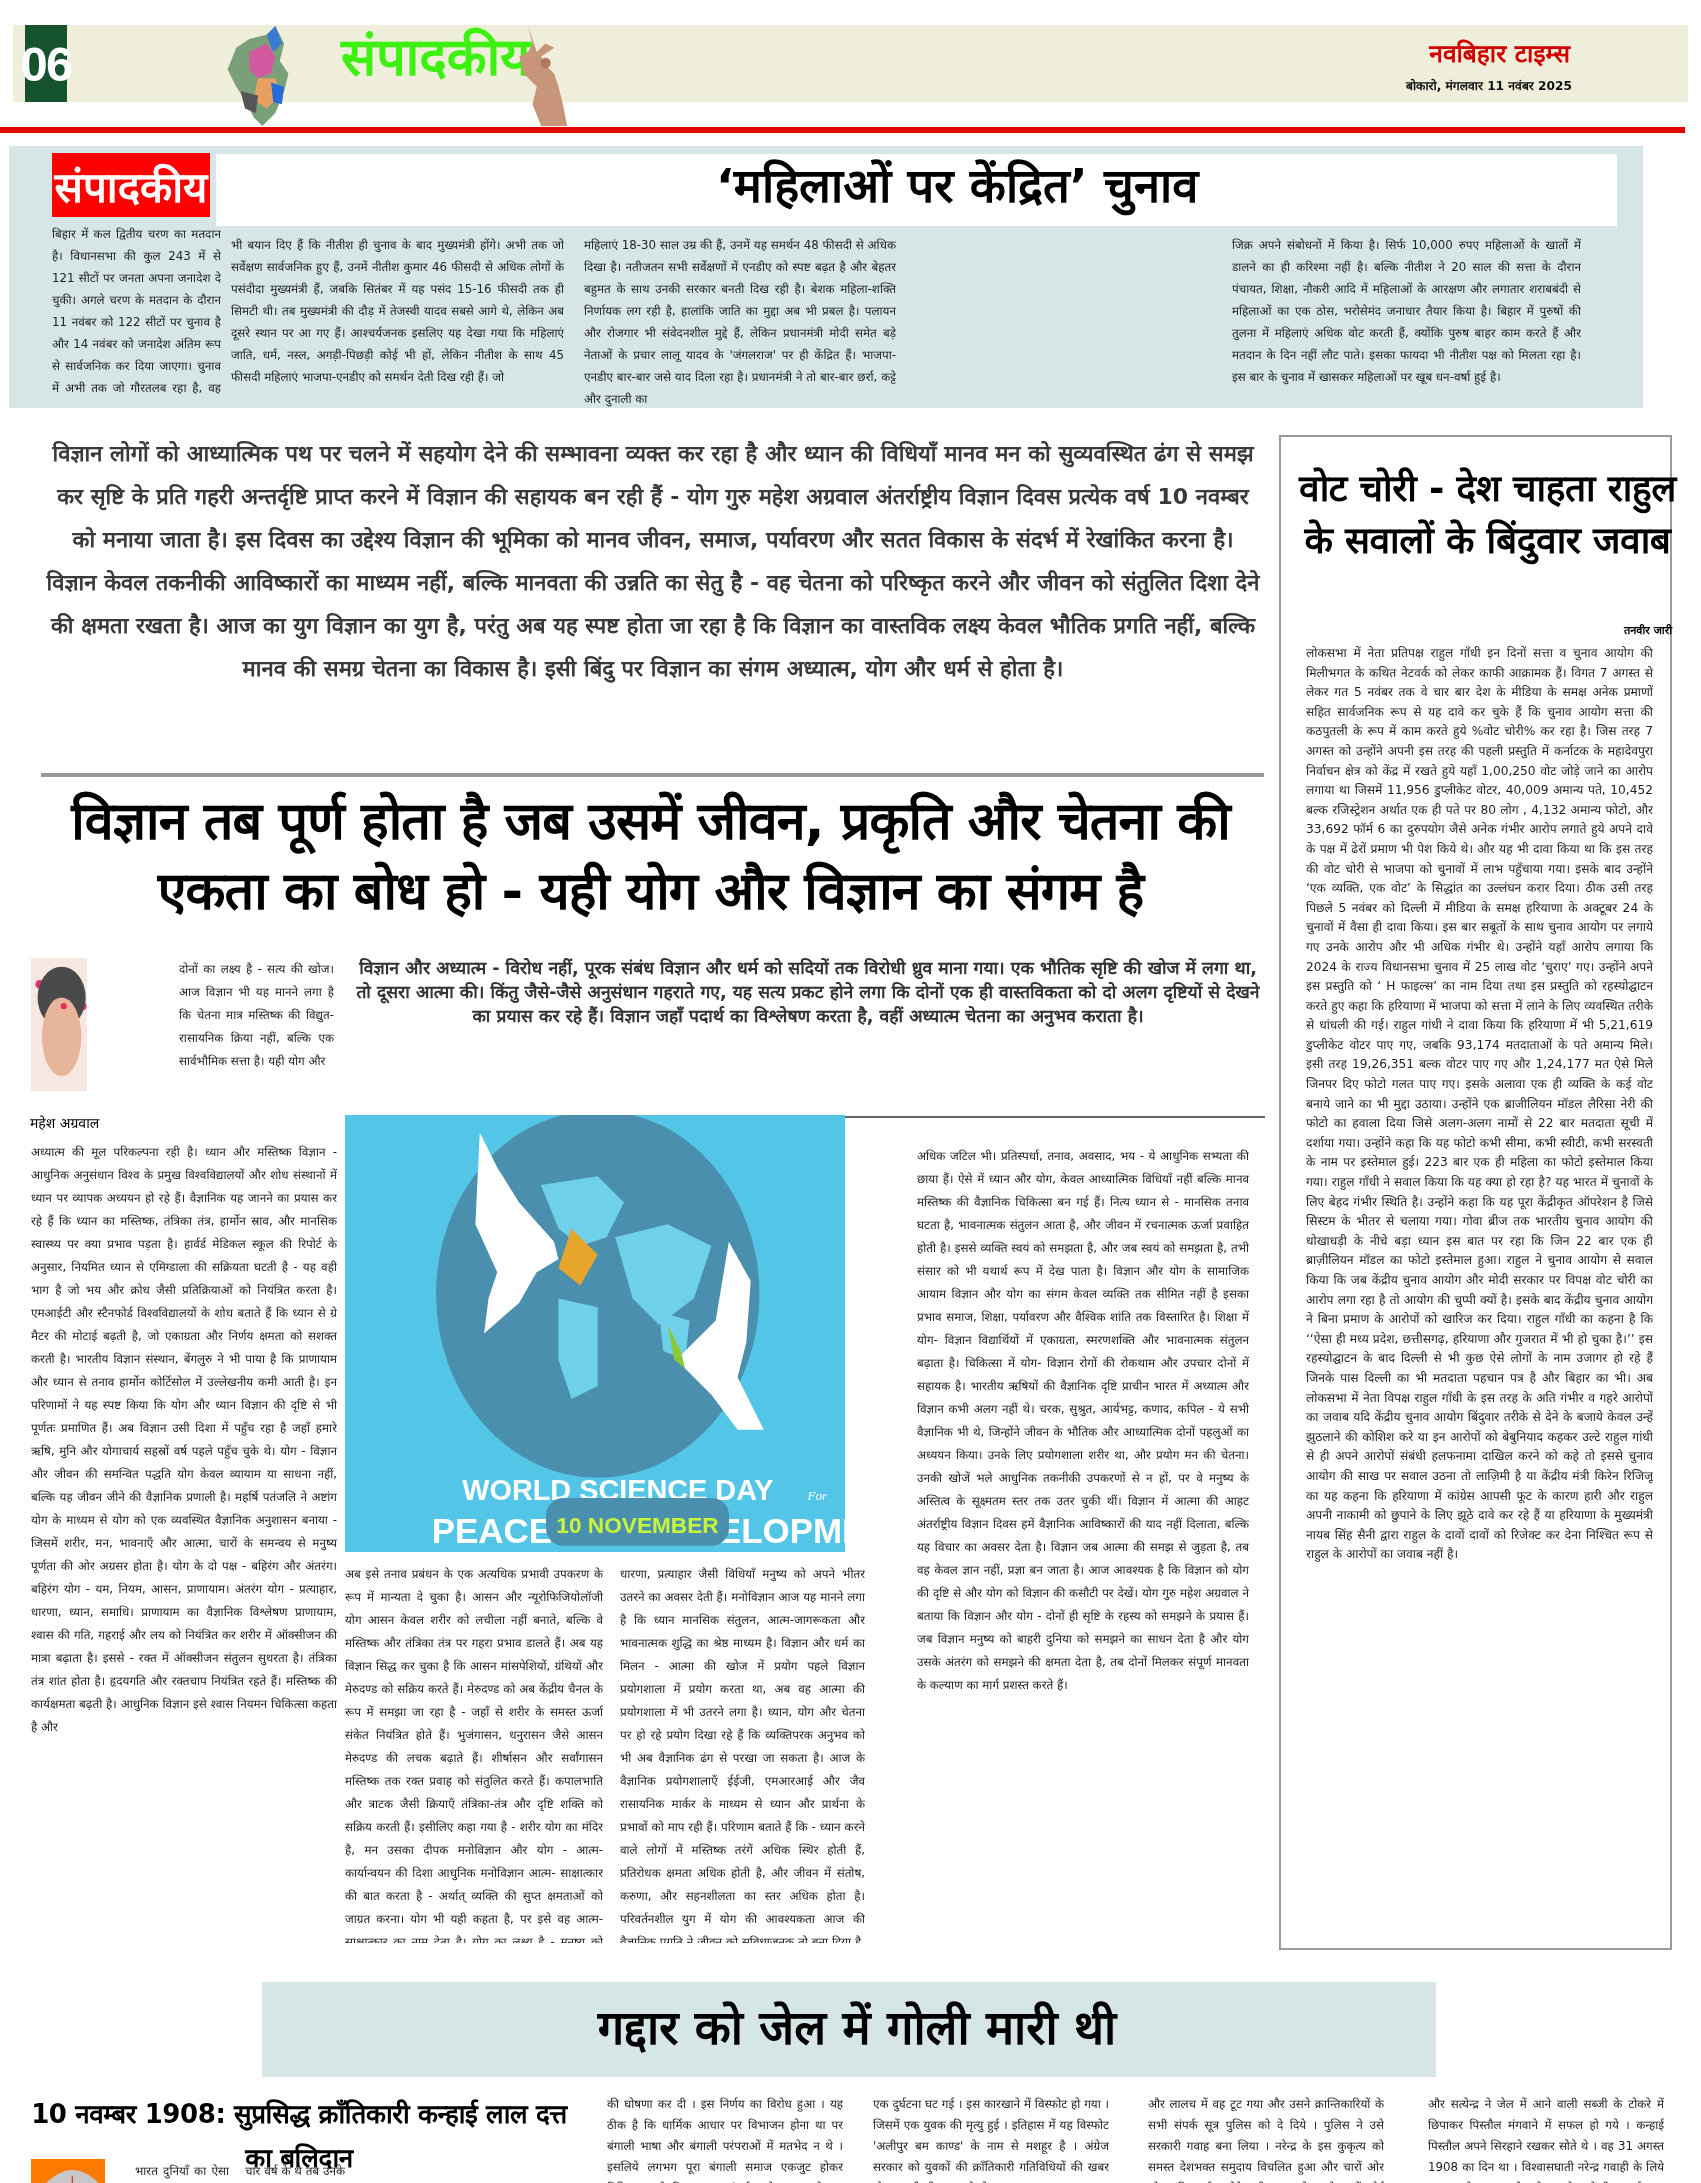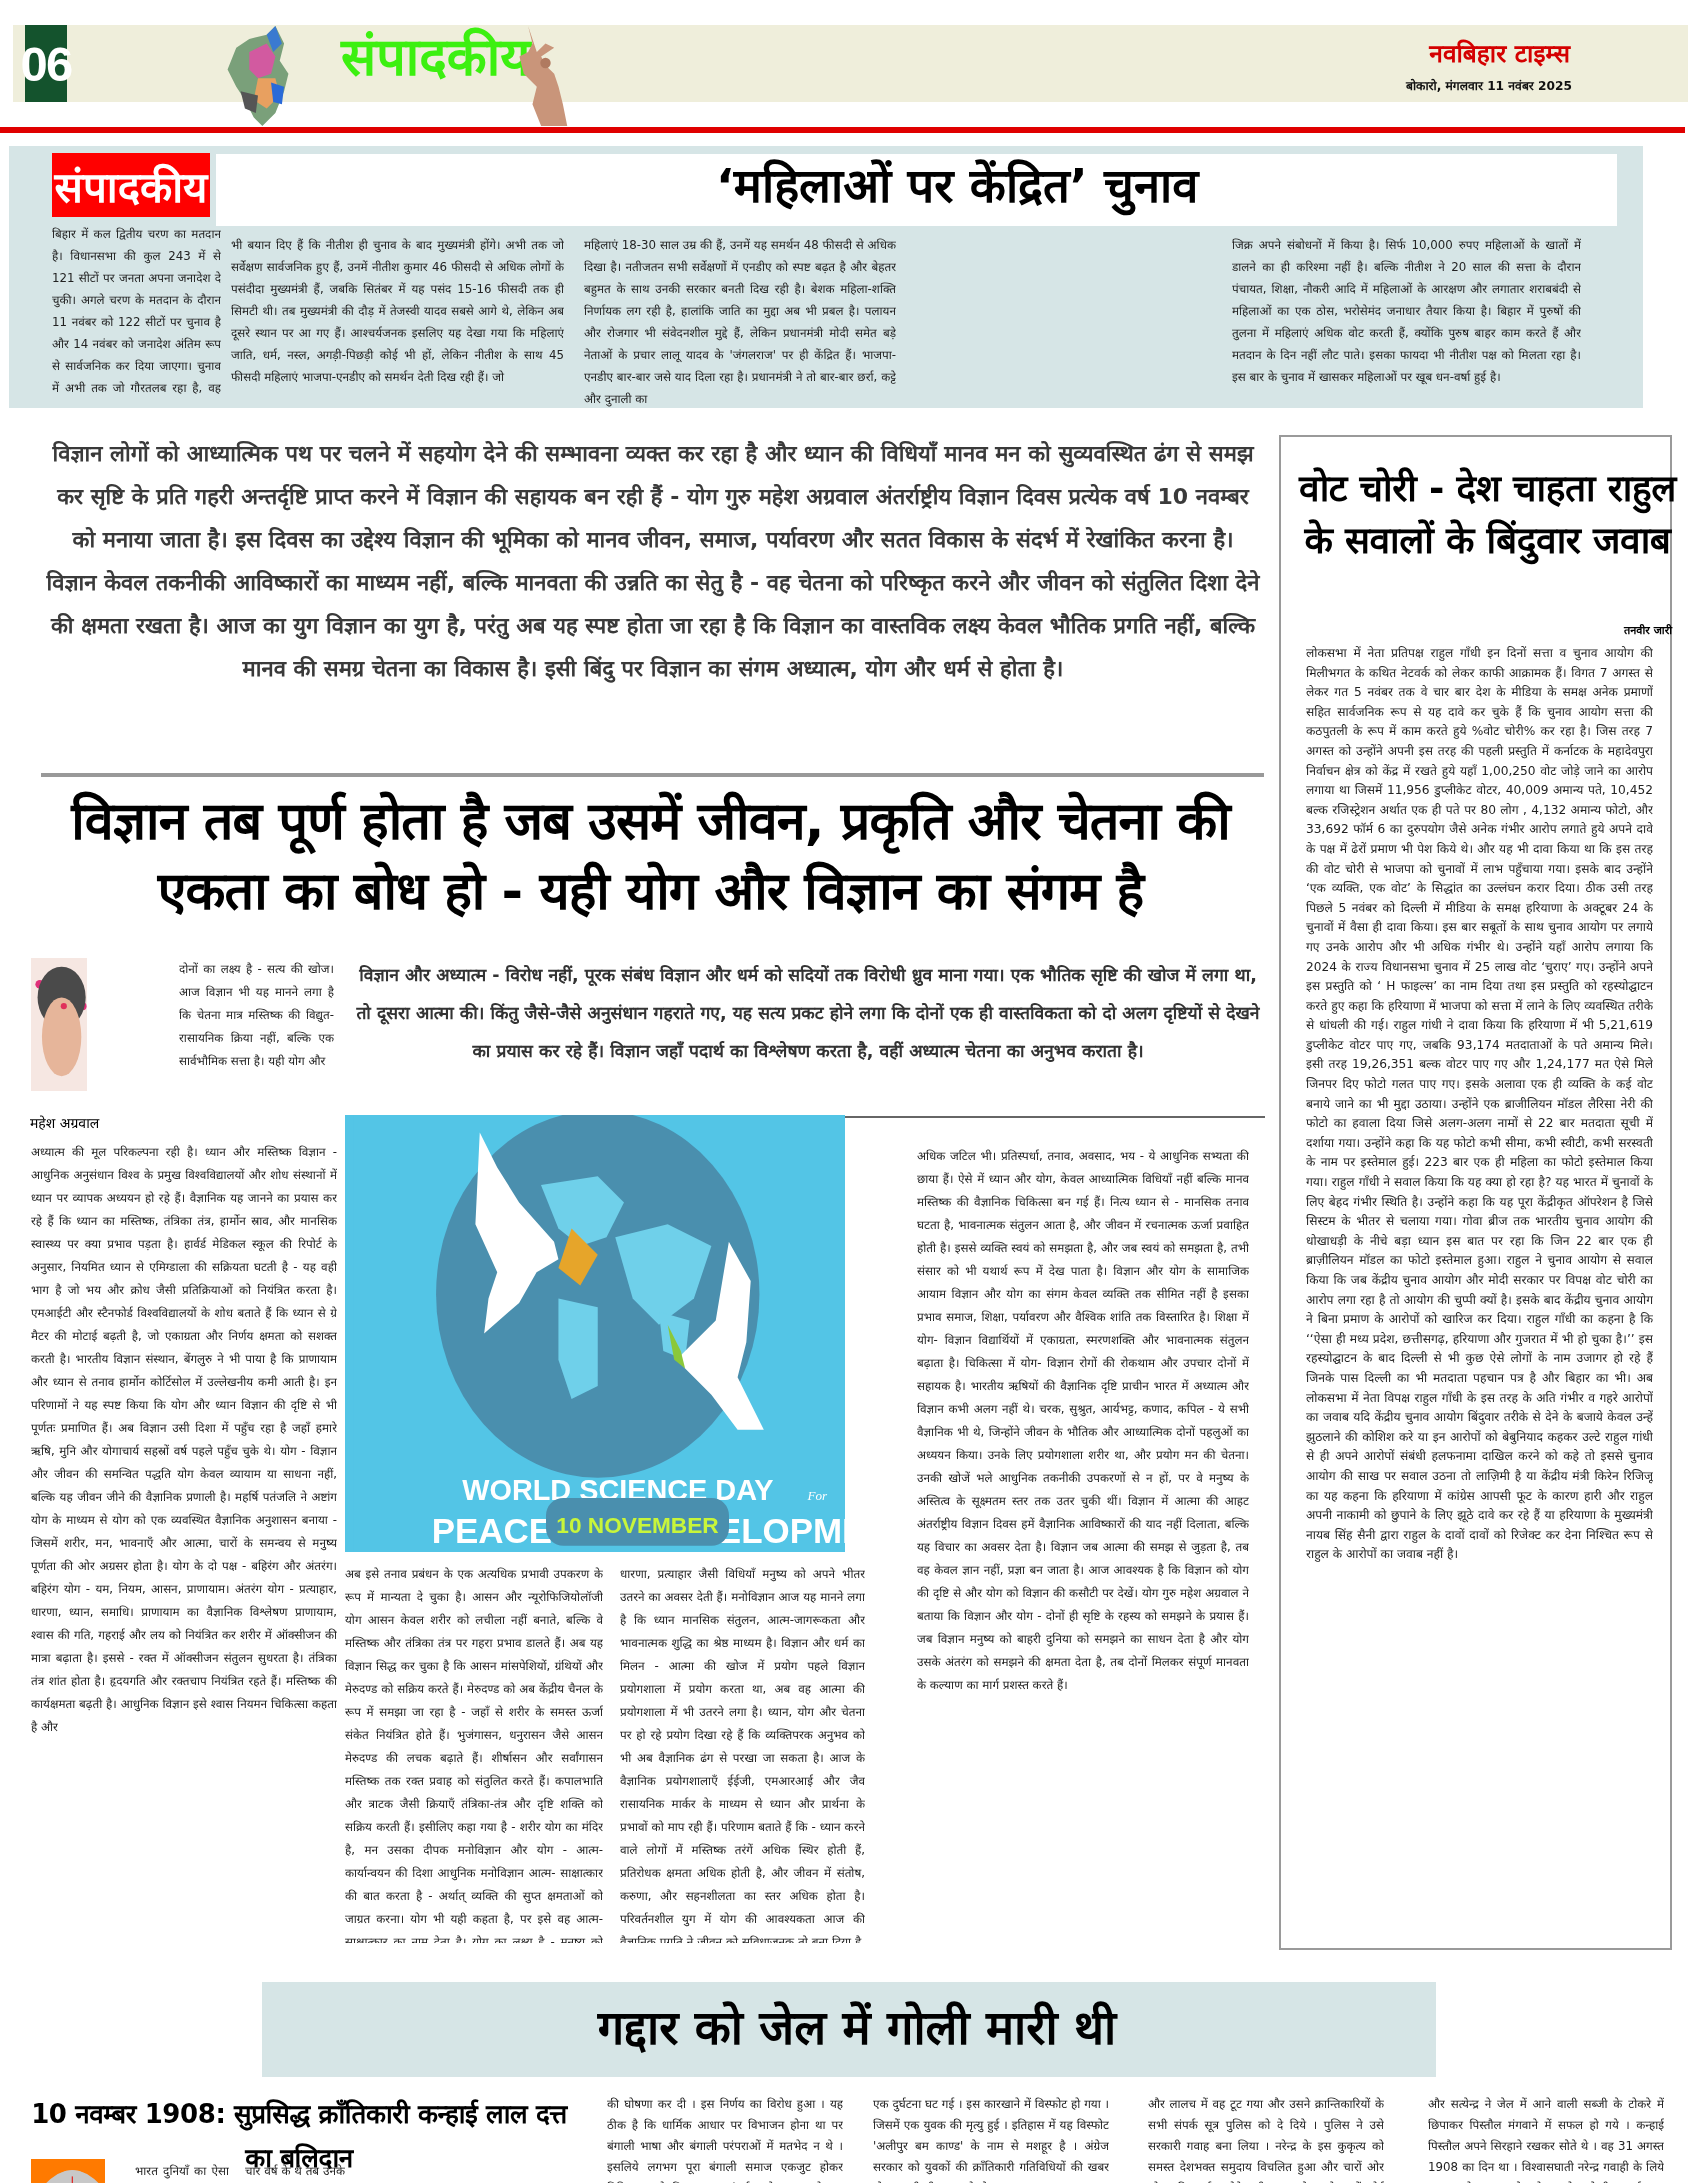--- a/index.html
+++ b/index.html
@@ -30,21 +30,21 @@
   .ed-col.c3 { left: 532px; top: 10.5px; width: 312px; }
   .ed-col.c5 { left: 1180px; top: 10.5px; width: 349px; }
 
   
   .sci-intro { position: absolute; left: 44px; top: 432px; width: 1218px; font-weight: bold; font-size: 22px; line-height: 43px; color: #3a3a3a; text-align: center; }
   .sci-rule { position: absolute; left: 41px; top: 773px; width: 1223px; height: 3.5px; background: #999; }
   .sci-headline { position: absolute; left: 35px; top: 786px; width: 1231px; font-weight: bold; font-size: 52px; line-height: 70px; color: #000; text-align: center; letter-spacing: -0.9px; }
   .sci-photo { position: absolute; left: 31px; top: 958px; width: 56px; height: 133px; overflow: hidden; background: #f6e7e2; }
   .sci-byline { position: absolute; left: 30px; top: 1113px; font-weight: normal; font-size: 14px; color: #000; }
   .sci-lead-text { position: absolute; left: 179px; top: 958px; width: 155px; font-size: 12.2px; line-height: 23px; text-align: justify; }
-  .sci-sub { position: absolute; left: 354px; top: 956px; width: 908px; font-weight: bold; font-size: 17.5px; line-height: 38px; color: #333; text-align: center; }
+  .sci-sub { position: absolute; left: 354px; top: 956px; width: 908px; font-weight: bold; font-size: 17.5px; line-height: 24px; color: #333; text-align: center; }
   .sci-sub-rule { position: absolute; left: 355px; top: 1116px; width: 910px; height: 2.2px; background: #666; }
   .sci-image { position: absolute; left: 345px; top: 1115px; width: 500px; height: 437px; background: #53c5e6; overflow: hidden; padding-left: 8px; }
   .col { position: absolute; font-size: 11.8px; line-height: 23px; text-align: justify; color: #222; overflow: hidden; }
   .sci-c1 { left: 31px; top: 1141px; width: 306px; height: 808px; }
   .sci-c2 { left: 345px; top: 1563px; width: 258px; height: 380px; }
   .sci-c3 { left: 620px; top: 1563px; width: 245px; height: 380px; }
   .sci-c4 { left: 917px; top: 1145px; width: 332px; height: 812px; }
 
   
   .rbox { position: absolute; left: 1279px; top: 435px; width: 393px; height: 1515px; border: 2.6px solid #9a9a9a; background: #fff; }

